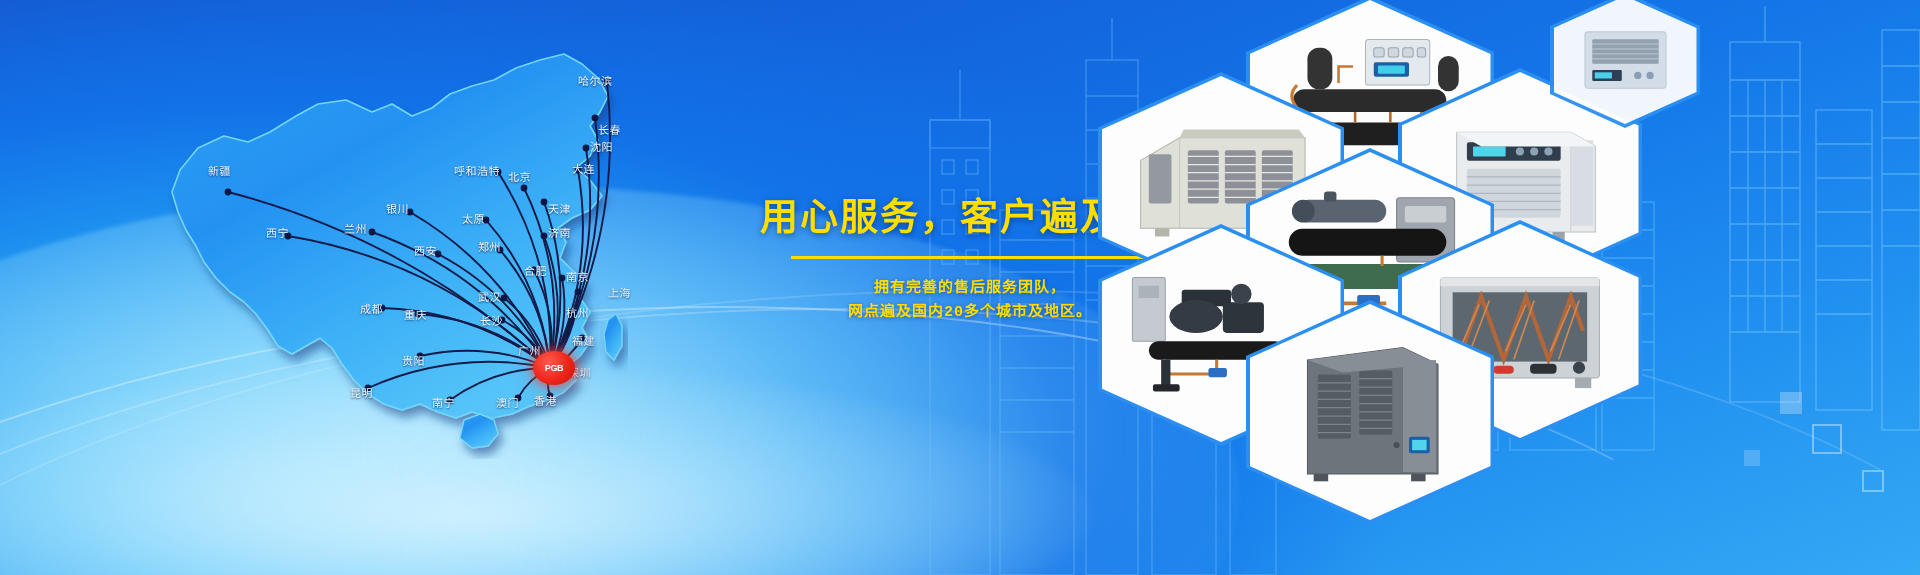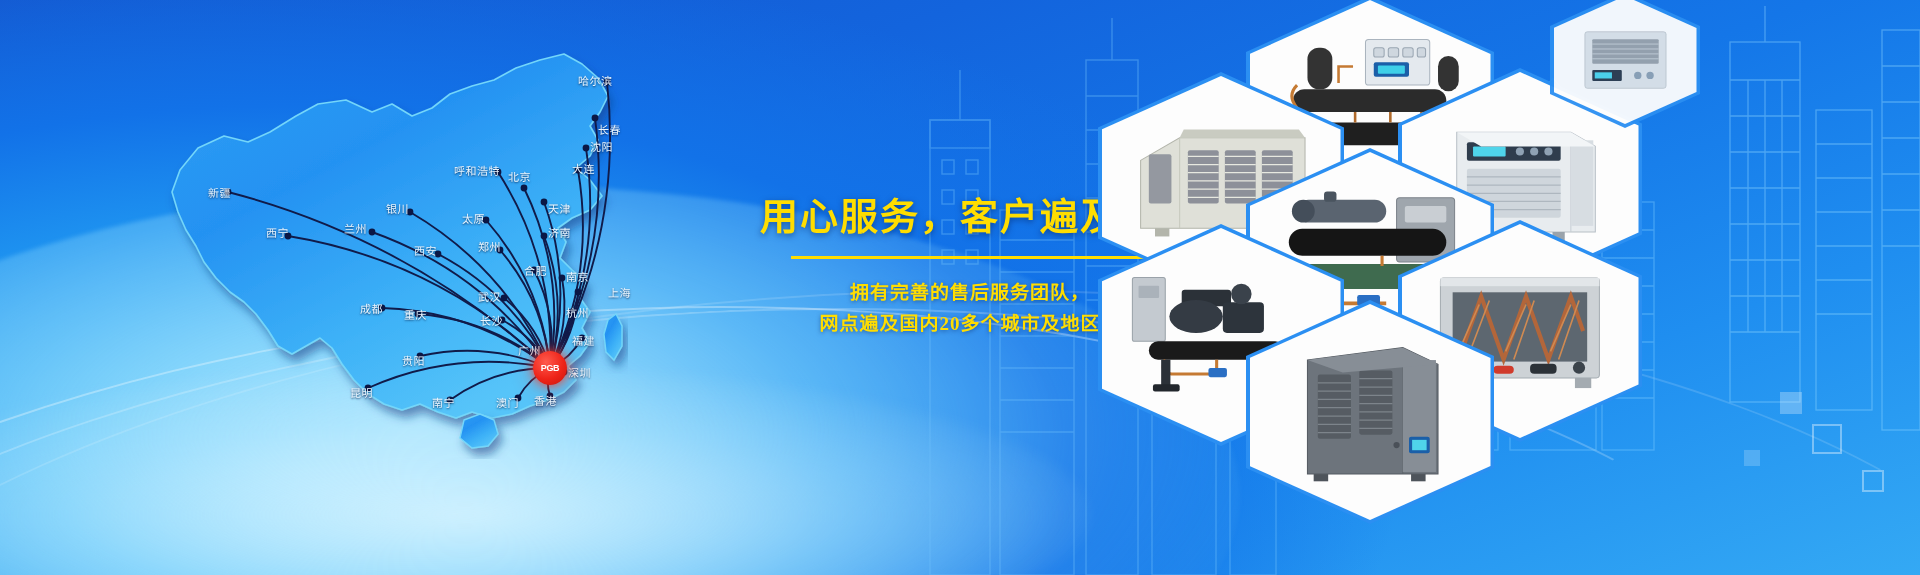--- a/index.html
+++ b/index.html
@@ -47,39 +47,39 @@
   
   #map-wrap{position:absolute;left:120px;top:20px;width:640px;height:520px;}
   #map-wrap svg{display:block;width:100%;height:100%;overflow:visible;}
   .city-label{
     position:absolute;color:#eaf6ff;font-size:11px;line-height:1;
     white-space:nowrap;text-shadow:0 1px 2px rgba(0,20,60,.75);
     font-family:"Liberation Sans","DejaVu Sans",sans-serif;
     letter-spacing:.5px;pointer-events:none;
   }
   .hub{
-    position:absolute;width:34px;height:34px;border-radius:50%;
+    position:absolute;width:42px;height:34px;border-radius:50%;
     background:radial-gradient(circle at 38% 32%,#ff5a4d 0%,#ee2419 55%,#c9140c 100%);
     box-shadow:0 0 10px rgba(255,60,40,.85),0 0 22px rgba(255,60,40,.45);
     display:flex;align-items:center;justify-content:center;
     color:#fff;font-size:9px;font-weight:bold;letter-spacing:-.4px;
   }
 
   
   #copy{position:absolute;left:760px;top:196px;width:420px;text-align:center;}
   #headline{
     color:#ffdd00;font-size:38px;font-weight:bold;letter-spacing:2px;
     line-height:1.15;white-space:nowrap;
     text-shadow:0 2px 6px rgba(0,30,90,.55);
     font-family:"DejaVu Sans","Liberation Sans",sans-serif;
   }
   #rule{height:3px;background:#ffdd00;margin:16px auto 0;width:358px;}
-  #sub{margin-top:18px;color:#ffdd00;font-size:19px;font-weight:bold;line-height:1.65;letter-spacing:1px;
+  #sub{margin-top:18px;color:#ffdd00;font-size:15px;font-weight:bold;line-height:1.65;letter-spacing:1px;
        text-shadow:0 1px 4px rgba(0,30,90,.5);
-       font-family:Liberation Serif, serif;}
+       font-family:Liberation Mono, monospace;}
 
   
   #hexes{position:absolute;left:1150px;top:-18px;width:780px;height:600px;}
   .hex{
     position:absolute;
     clip-path:polygon(50% 0%,100% 25%,100% 75%,50% 100%,0% 75%,0% 25%);
     background:#2b8ff2;
     display:flex;align-items:center;justify-content:center;
   }
   .hex .inner{
@@ -250,21 +250,21 @@
     </svg>
 
     <div id="labels">
         <div class="city-label" style="left: 458px; top: 56px;">哈尔滨</div>
         <div class="city-label" style="left: 478px; top: 92px; margin-top: 13px;">长春</div>
         <div class="city-label" style="left: 470px; top: 122px;">沈阳</div>
         <div class="city-label" style="left: 334px; top: 146px;">呼和浩特</div>
         <div class="city-label" style="left: 388px; top: 152px;">北京</div>
         <div class="city-label" style="left: 452px; top: 144px;">大连</div>
         <div class="city-label" style="left: 428px; top: 184px;">天津</div>
-        <div class="city-label" style="left: 78px; top: 168px; padding-left: 10px;">新疆</div>
+        <div class="city-label" style="left: 78px; top: 146px; padding-left: 10px;">新疆</div>
         <div class="city-label" style="left: 266px; top: 184px;">银川</div>
         <div class="city-label" style="left: 342px; top: 194px;">太原</div>
         <div class="city-label" style="left: 224px; top: 204px;">兰州</div>
         <div class="city-label" style="left: 146px; top: 208px;">西宁</div>
         <div class="city-label" style="left: 294px; top: 226px;">西安</div>
         <div class="city-label" style="left: 358px; top: 222px; font-family: Liberation Serif, serif;">郑州</div>
         <div class="city-label" style="left: 428px; top: 208px;">济南</div>
         <div class="city-label" style="left: 404px; top: 246px;">合肥</div>
         <div class="city-label" style="left: 446px; top: 252px;">南京</div>
         <div class="city-label" style="left: 358px; top: 272px;">武汉</div>

